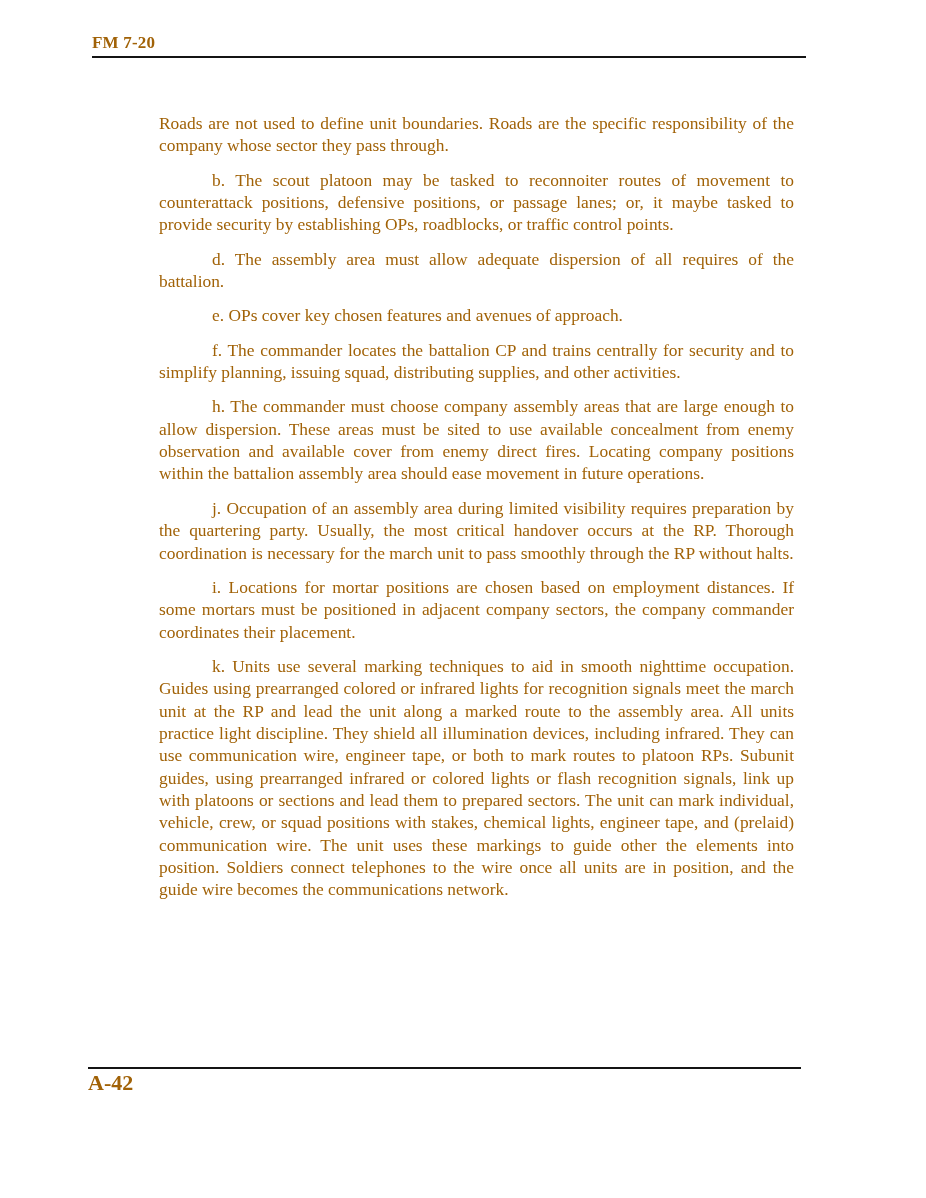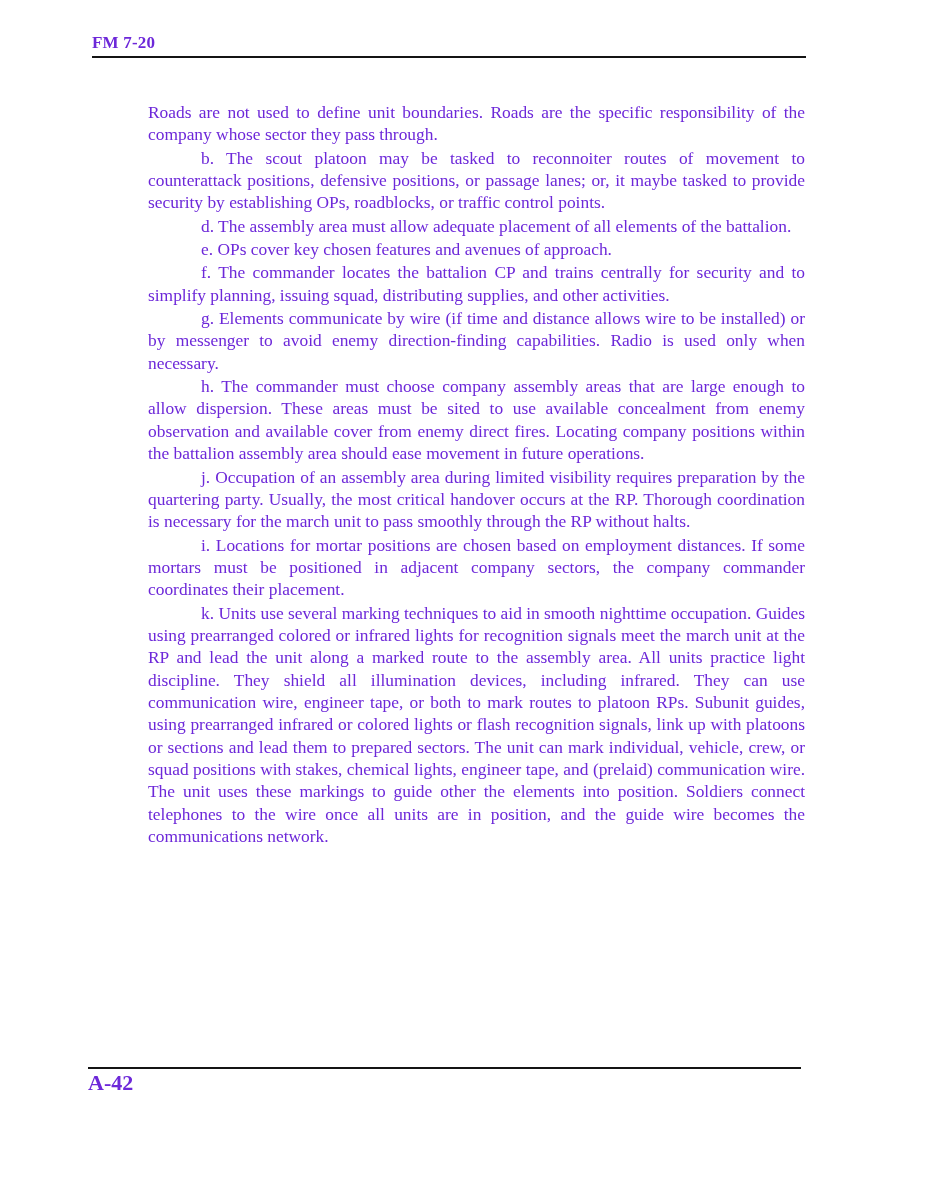--- a/index.html
+++ b/index.html
@@ -6,21 +6,21 @@
     margin: 0;
     padding: 0;
     background: #ffffff;
   }
   .page {
     position: relative;
     width: 817px;
     height: 1198px;
     background: #ffffff;
     font-family: "Liberation Serif", "DejaVu Serif", serif;
-    color: #6d28d9;
+    color: #a16207;
     overflow: hidden;
   }
   
   .doc-id {
     position: absolute;
     left: 92px;
     top: 33px;
     font-size: 17px;
     font-weight: bold;
     letter-spacing: 0.2px;
@@ -38,21 +38,21 @@
   .body-text {
     position: absolute;
     left: 147px;
     top: 100px;
     width: 659px;
     font-size: 17.4px;
     line-height: 22.35px;
     text-align: justify;
   }
   .body-text p {
-    margin: 1px;
+    margin: 12px;
     padding: 0;
   }
   .body-text p.ind {
     text-indent: 53px;
   }
   
   .footer-rule {
     position: absolute;
     left: 88px;
     top: 1067px;
@@ -73,24 +73,23 @@
 <body>
 
 <div class="page">
 
   <div class="doc-id">FM 7-20</div>
   <div class="header-rule"></div>
 
   <div class="body-text">
     <p>Roads are not used to define unit boundaries. Roads are the specific responsibility of the company whose sector they pass through.</p>
     <p class="ind">b. The scout platoon may be tasked to reconnoiter routes of movement to counterattack positions, defensive positions, or passage lanes; or, it maybe tasked to provide security by establishing OPs, roadblocks, or traffic control points.</p>
-    <p class="ind">d. The assembly area must allow adequate placement of all elements of the battalion.</p>
+    <p class="ind">d. The assembly area must allow adequate dispersion of all requires of the battalion.</p>
     <p class="ind">e. OPs cover key chosen features and avenues of approach.</p>
     <p class="ind">f. The commander locates the battalion CP and trains centrally for security and to simplify planning, issuing squad, distributing supplies, and other activities.</p>
-    <p class="ind">g. Elements communicate by wire (if time and distance allows wire to be installed) or by messenger to avoid enemy direction-finding capabilities. Radio is used only when necessary.</p>
     <p class="ind">h. The commander must choose company assembly areas that are large enough to allow dispersion. These areas must be sited to use available concealment from enemy observation and available cover from enemy direct fires. Locating company positions within the battalion assembly area should ease movement in future operations.</p>
     <p class="ind">j. Occupation of an assembly area during limited visibility requires preparation by the quartering party. Usually, the most critical handover occurs at the RP. Thorough coordination is necessary for the march unit to pass smoothly through the RP without halts.</p>
     <p class="ind">i. Locations for mortar positions are chosen based on employment distances. If some mortars must be positioned in adjacent company sectors, the company commander coordinates their placement.</p>
     <p class="ind">k. Units use several marking techniques to aid in smooth nighttime occupation. Guides using prearranged colored or infrared lights for recognition signals meet the march unit at the RP and lead the unit along a marked route to the assembly area. All units practice light discipline. They shield all illumination devices, including infrared. They can use communication wire, engineer tape, or both to mark routes to platoon RPs. Subunit guides, using prearranged infrared or colored lights or flash recognition signals, link up with platoons or sections and lead them to prepared sectors. The unit can mark individual, vehicle, crew, or squad positions with stakes, chemical lights, engineer tape, and (prelaid) communication wire. The unit uses these markings to guide other the elements into position. Soldiers connect telephones to the wire once all units are in position, and the guide wire becomes the communications network.</p>
   </div>
 
   <div class="footer-rule"></div>
   <div class="page-number">A-42</div>
 
 </div>

